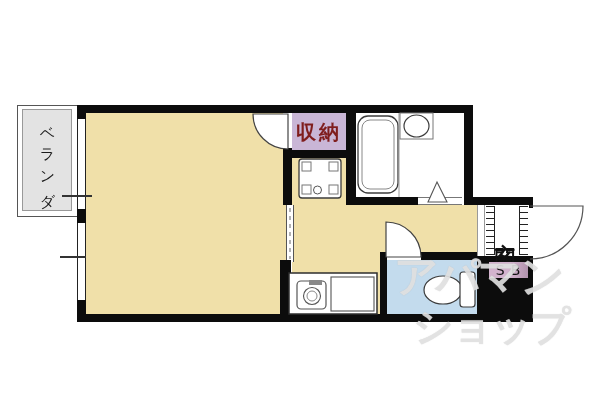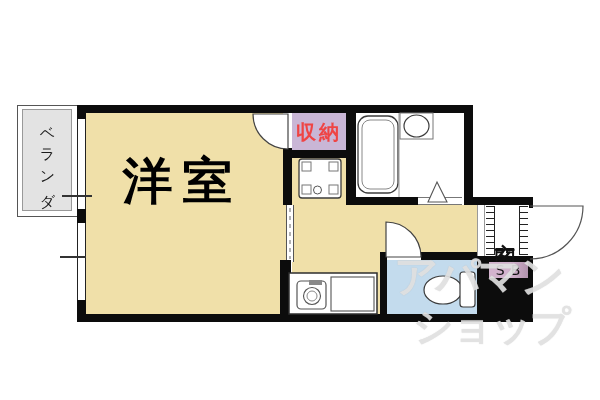--- a/index.html
+++ b/index.html
@@ -21,21 +21,21 @@
   .veranda-outer{background:#fff;border:1px solid #555;}
   .veranda-inner{position:absolute;left:4px;top:3px;right:5px;bottom:5px;
                  background:#e3e3e3;border:1px solid #999;
                  display:flex;align-items:center;justify-content:center;}
   .vtext{writing-mode:vertical-rl;text-orientation:upright;}
   .veranda-label{font-size:15px;letter-spacing:5px;color:#1a1a1a;}
   .room-label{color:#000;text-align:center;font-weight:700;line-height:57px;}
   .room-label .l1{font-size:50px;letter-spacing:10px;}
   .room-label .l2{font-size:47px;letter-spacing:4px;}
   .closet-label{display:flex;align-items:center;justify-content:center;
-                font-size:20px;font-weight:700;letter-spacing:3px;color:#ef4444;}
+                font-size:20px;font-weight:700;letter-spacing:3px;color:#7f1d1d;}
   .genkan{background:#fff;}
   .tickstrip{position:absolute;
      background-image:repeating-linear-gradient(to bottom,#222 0,#222 1px,transparent 1px,transparent 6px);}
   .ts-l{border-right:1px solid #222;}
   .ts-r{border-left:1px solid #222;}
   .genkan-label{font-size:20px;font-weight:700;color:#111;letter-spacing:4px;
                 display:flex;align-items:center;justify-content:center;}
   .sb-box{background:linear-gradient(90deg,#d3b3ce 55%,#b193ad);
           display:flex;align-items:center;justify-content:center;}
   .sb-label{font-size:14px;letter-spacing:6px;color:#111;padding-left:5px;}
@@ -129,21 +129,20 @@
     <rect x="309" y="280" width="13" height="5" fill="#888"></rect>
     <circle cx="312" cy="296" r="8.5" fill="none" stroke="#555" stroke-width="1.1"></circle>
     <circle cx="312" cy="296" r="5" fill="none" stroke="#888" stroke-width="1"></circle>
     <rect x="331" y="277" width="43" height="34" fill="#fff" stroke="#555" stroke-width="1.1"></rect>
 
     <ellipse cx="443" cy="290" rx="19" ry="14" fill="#fff" stroke="#3c3c3c" stroke-width="1.2"></ellipse>
     <rect x="460" y="272" width="15" height="35" rx="3" fill="#fff" stroke="#3c3c3c" stroke-width="1.2"></rect>
   </svg>
 
   <div class="abs room-label" style="left:90px;top:153px;width:185px;">
-    <div class="l1">洋室</div>
   </div>
   <div class="abs closet-label" style="left:292px;top:113px;width:54px;height:39px;">
     <span>収納</span>
   </div>
 
   <div class="wm wm2" style="left:413px;top:299px;">ショップ</div>
   <div class="wm wm1" style="left:394px;top:247px;">アパマン</div>
 
 </div>
 

